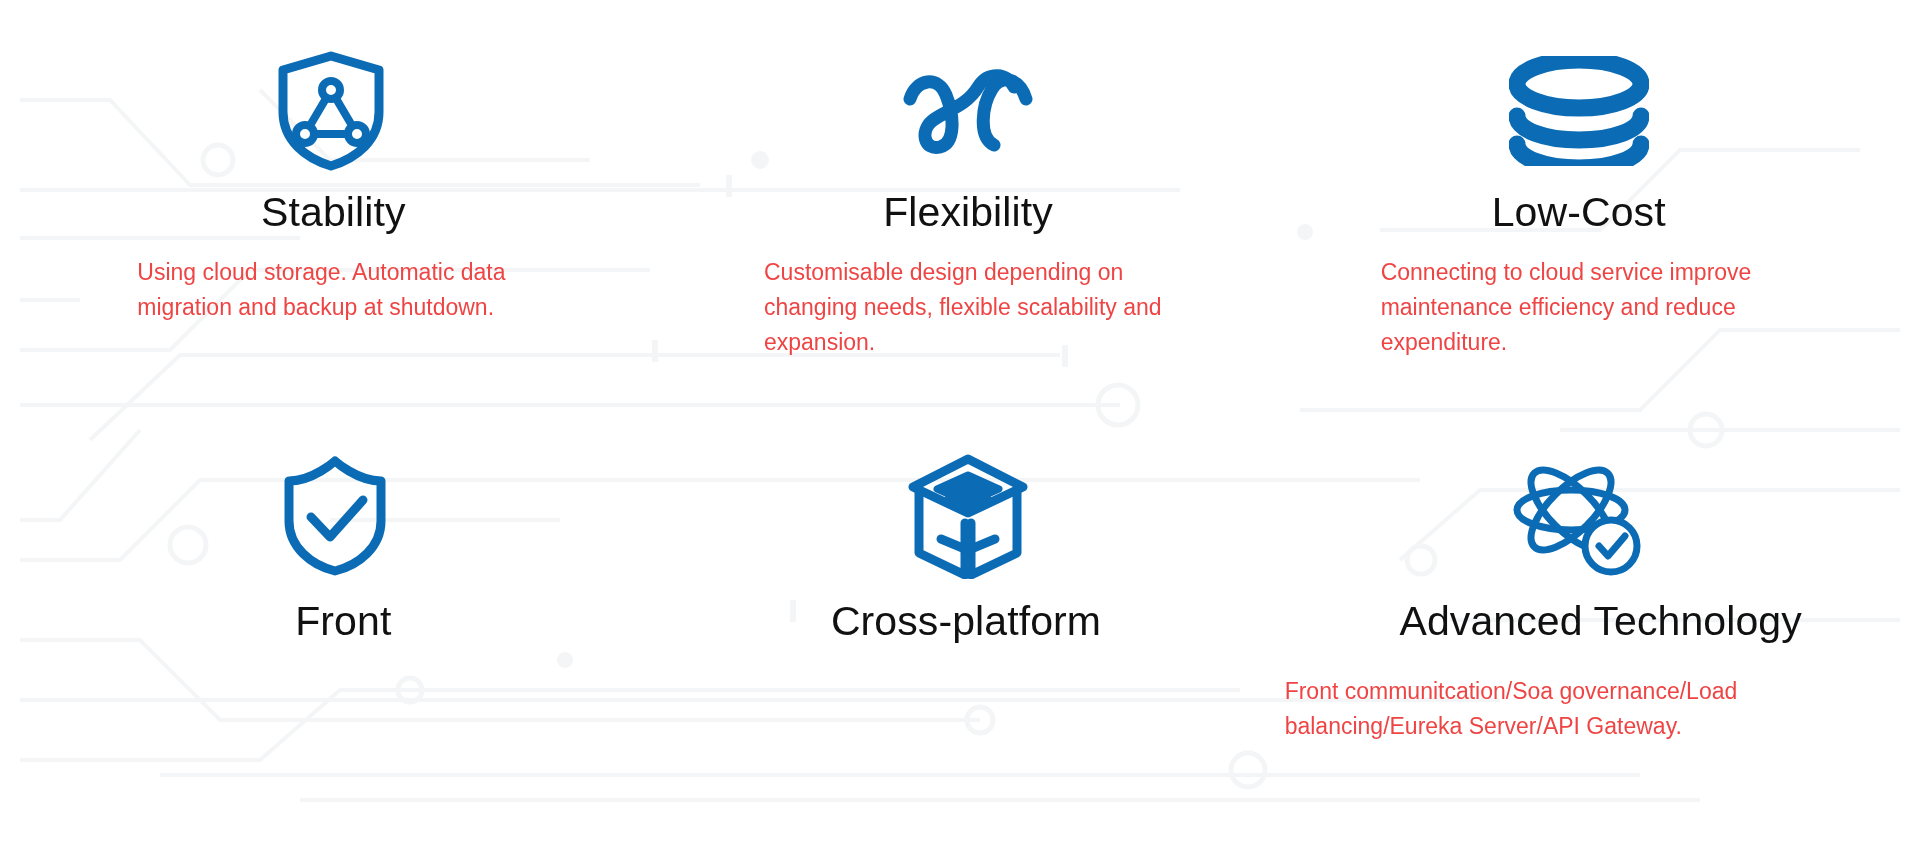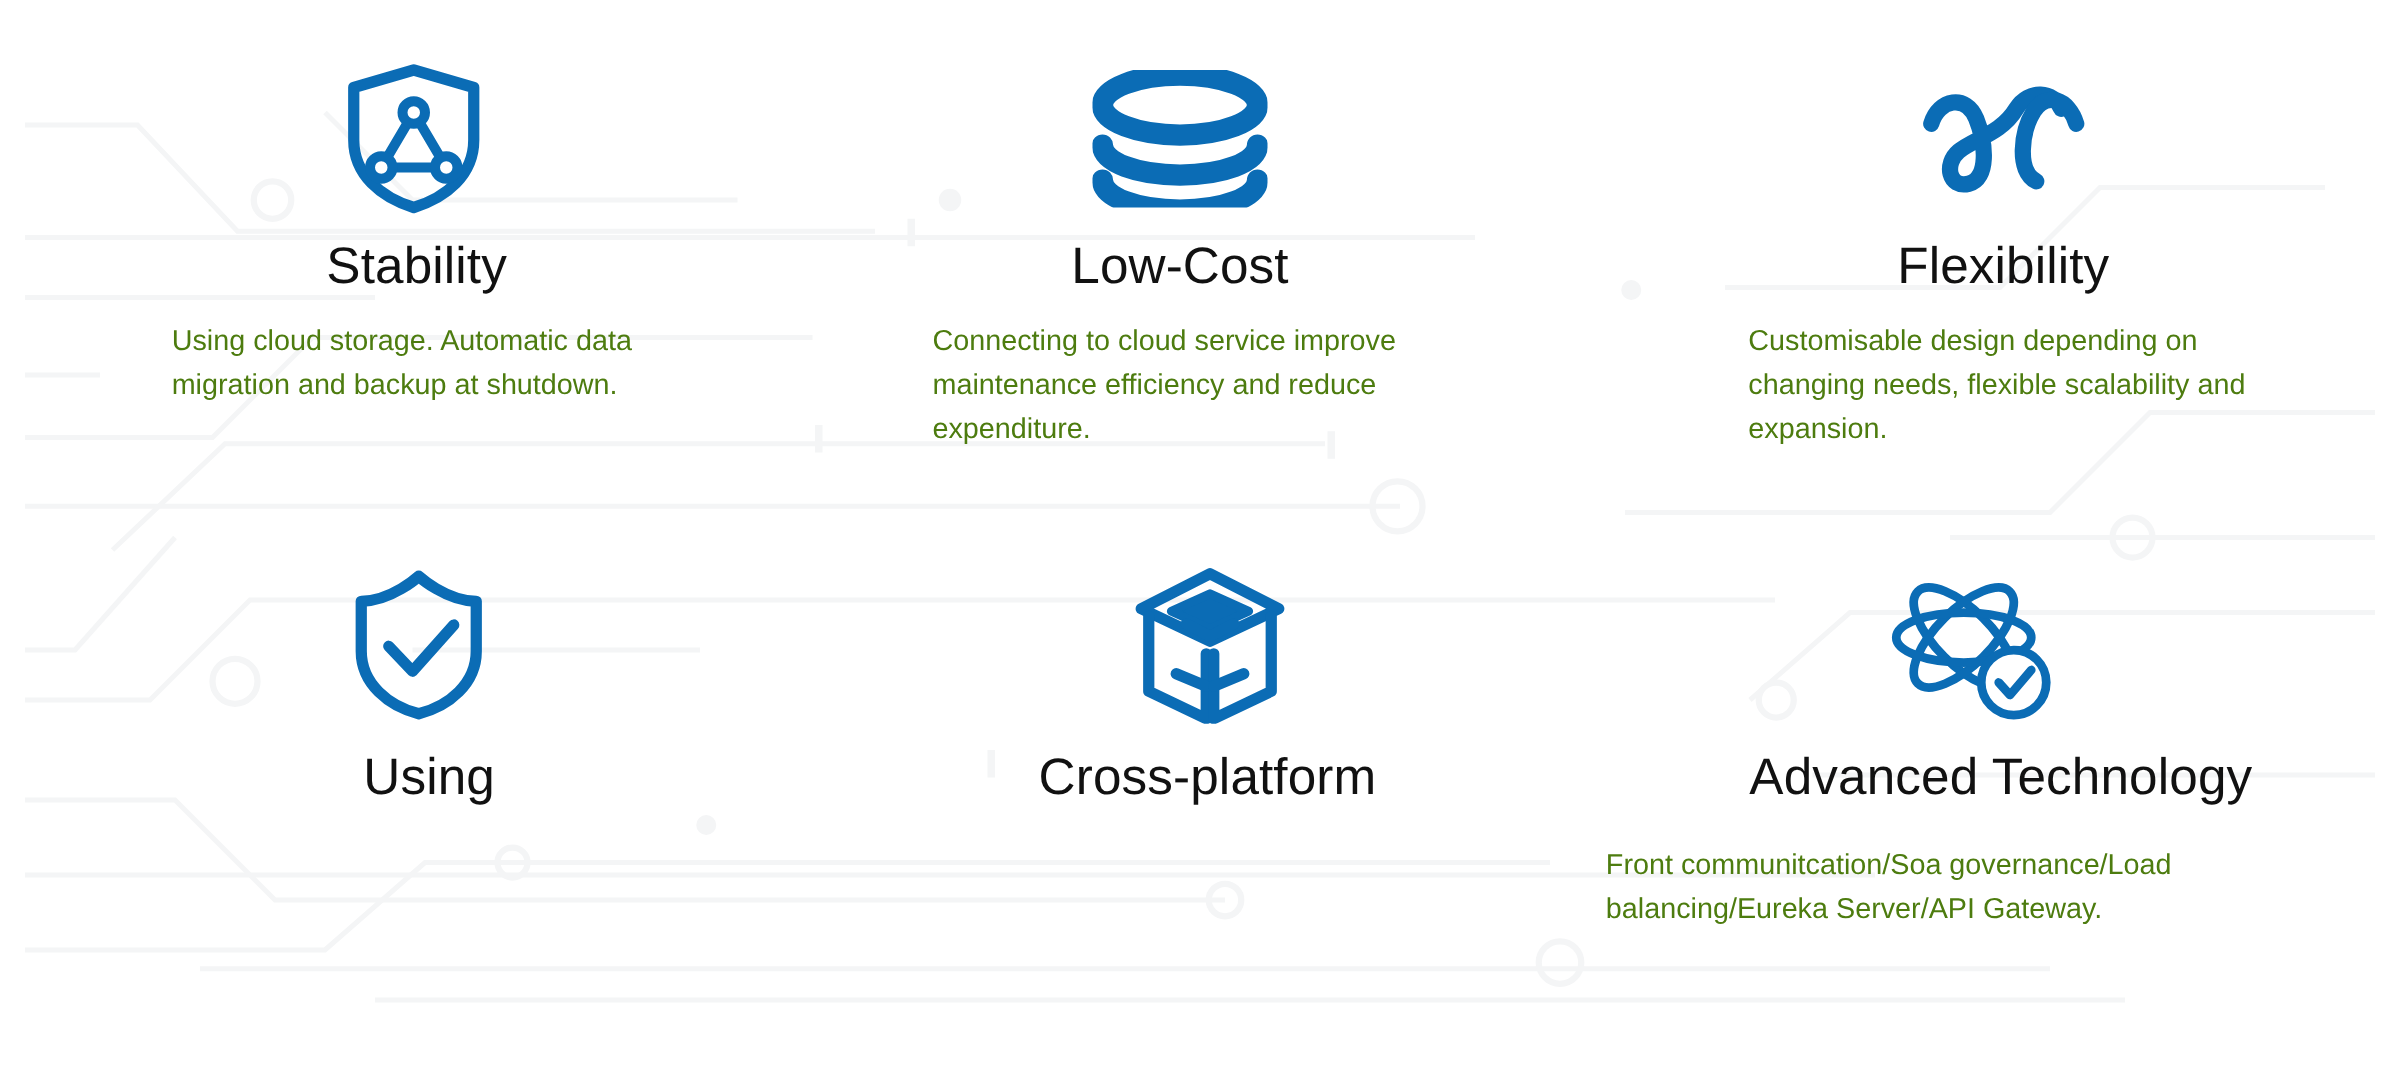--- a/index.html
+++ b/index.html
@@ -61,21 +61,21 @@
     color: #111111;
     line-height: 1;
     letter-spacing: 0.1px;
     margin-top: 6px;
     white-space: nowrap;
   }
 
   .feature-desc {
     font-size: 23px;
     line-height: 35px;
-    color: #4d7c0f;
+    color: #ef4444;
     font-weight: 400;
     margin-top: 22px;
     width: 400px;
     text-align: left;
   }
 
   
   .col-1 .feature-title { transform: translateX(0px); }
   .col-1 .feature-desc  { transform: translateX(4px); }
 
@@ -160,52 +160,52 @@
         <path d="M56 40 L82 84 H30 Z" stroke="#0b6cb5" stroke-width="8" stroke-linejoin="round" fill="none"></path>
         <circle cx="56" cy="40" r="9" fill="#ffffff" stroke="#0b6cb5" stroke-width="8"></circle>
         <circle cx="30" cy="84" r="9" fill="#ffffff" stroke="#0b6cb5" stroke-width="8"></circle>
         <circle cx="82" cy="84" r="9" fill="#ffffff" stroke="#0b6cb5" stroke-width="8"></circle>
       </svg>
     </div>
     <div class="feature-title">Stability</div>
     <div class="feature-desc">Using cloud storage. Automatic data migration and backup at shutdown.</div>
   </div>
 
+  <div class="feature row-1 col-2">
+    <div class="icon-wrap">
+      <svg width="140" height="92" viewBox="0 0 140 92" fill="none" stroke="#0b6cb5" stroke-width="13" stroke-linecap="round" stroke-linejoin="round">
+        <path d="M12 34 C18 14 40 10 48 30 C56 50 58 78 42 82 C26 86 22 66 34 56
+                 C46 46 68 42 80 22 C90 6 110 8 116 22"></path>
+        <path d="M128 34 C122 14 104 8 94 24 C84 40 80 72 96 80"></path>
+      </svg>
+    </div>
+    <div class="feature-title">Flexibility</div>
+    <div class="feature-desc">Customisable design depending on changing needs, flexible scalability and expansion.</div>
+  </div>
+
   <div class="feature row-1 col-3">
     <div class="icon-wrap">
       <svg width="140" height="110" viewBox="0 0 140 110" fill="none">
         <ellipse cx="70" cy="28" rx="62" ry="24" fill="none" stroke="#0b6cb5" stroke-width="17"></ellipse>
         <path d="M8 60 C8 74 36 84 70 84 C104 84 132 74 132 60" stroke="#0b6cb5" stroke-width="17" fill="none" stroke-linecap="round"></path>
         <path d="M8 88 C8 102 36 112 70 112 C104 112 132 102 132 88" stroke="#0b6cb5" stroke-width="17" fill="none" stroke-linecap="round"></path>
       </svg>
     </div>
     <div class="feature-title">Low-Cost</div>
     <div class="feature-desc">Connecting to cloud service improve maintenance efficiency and reduce expenditure.</div>
   </div>
 
-  <div class="feature row-1 col-2">
-    <div class="icon-wrap">
-      <svg width="140" height="92" viewBox="0 0 140 92" fill="none" stroke="#0b6cb5" stroke-width="13" stroke-linecap="round" stroke-linejoin="round">
-        <path d="M12 34 C18 14 40 10 48 30 C56 50 58 78 42 82 C26 86 22 66 34 56
-                 C46 46 68 42 80 22 C90 6 110 8 116 22"></path>
-        <path d="M128 34 C122 14 104 8 94 24 C84 40 80 72 96 80"></path>
-      </svg>
-    </div>
-    <div class="feature-title">Flexibility</div>
-    <div class="feature-desc">Customisable design depending on changing needs, flexible scalability and expansion.</div>
-  </div>
-
   <div class="feature row-2 col-1">
     <div class="icon-wrap">
       <svg width="108" height="122" viewBox="0 0 108 122" fill="none">
         <path d="M54 6 C54 6 76 26 100 26 V66 C100 92 78 110 54 116 C30 110 8 92 8 66 V26 C32 26 54 6 54 6 Z" stroke="#0b6cb5" stroke-width="9" stroke-linejoin="round" fill="none"></path>
         <path d="M30 62 L49 82 L82 45" stroke="#0b6cb5" stroke-width="9" stroke-linecap="round" stroke-linejoin="round" fill="none"></path>
       </svg>
     </div>
-    <div class="feature-title">Using</div>
+    <div class="feature-title">Front</div>
   </div>
 
   <div class="feature row-2 col-2">
     <div class="icon-wrap">
       <svg width="126" height="126" viewBox="0 0 126 126" fill="none" stroke="#0b6cb5" stroke-width="9" stroke-linecap="round" stroke-linejoin="round">
         <path d="M63 6 L118 34 L63 60 L8 34 Z"></path>
         <path d="M63 22 L94 36 L63 50 L32 36 Z" fill="#0b6cb5" stroke-width="7"></path>
         <path d="M14 40 V100 L60 122 V70"></path>
         <path d="M112 40 V100 L66 122 V70"></path>
         <path d="M44 46 L63 56 L82 46"></path>

